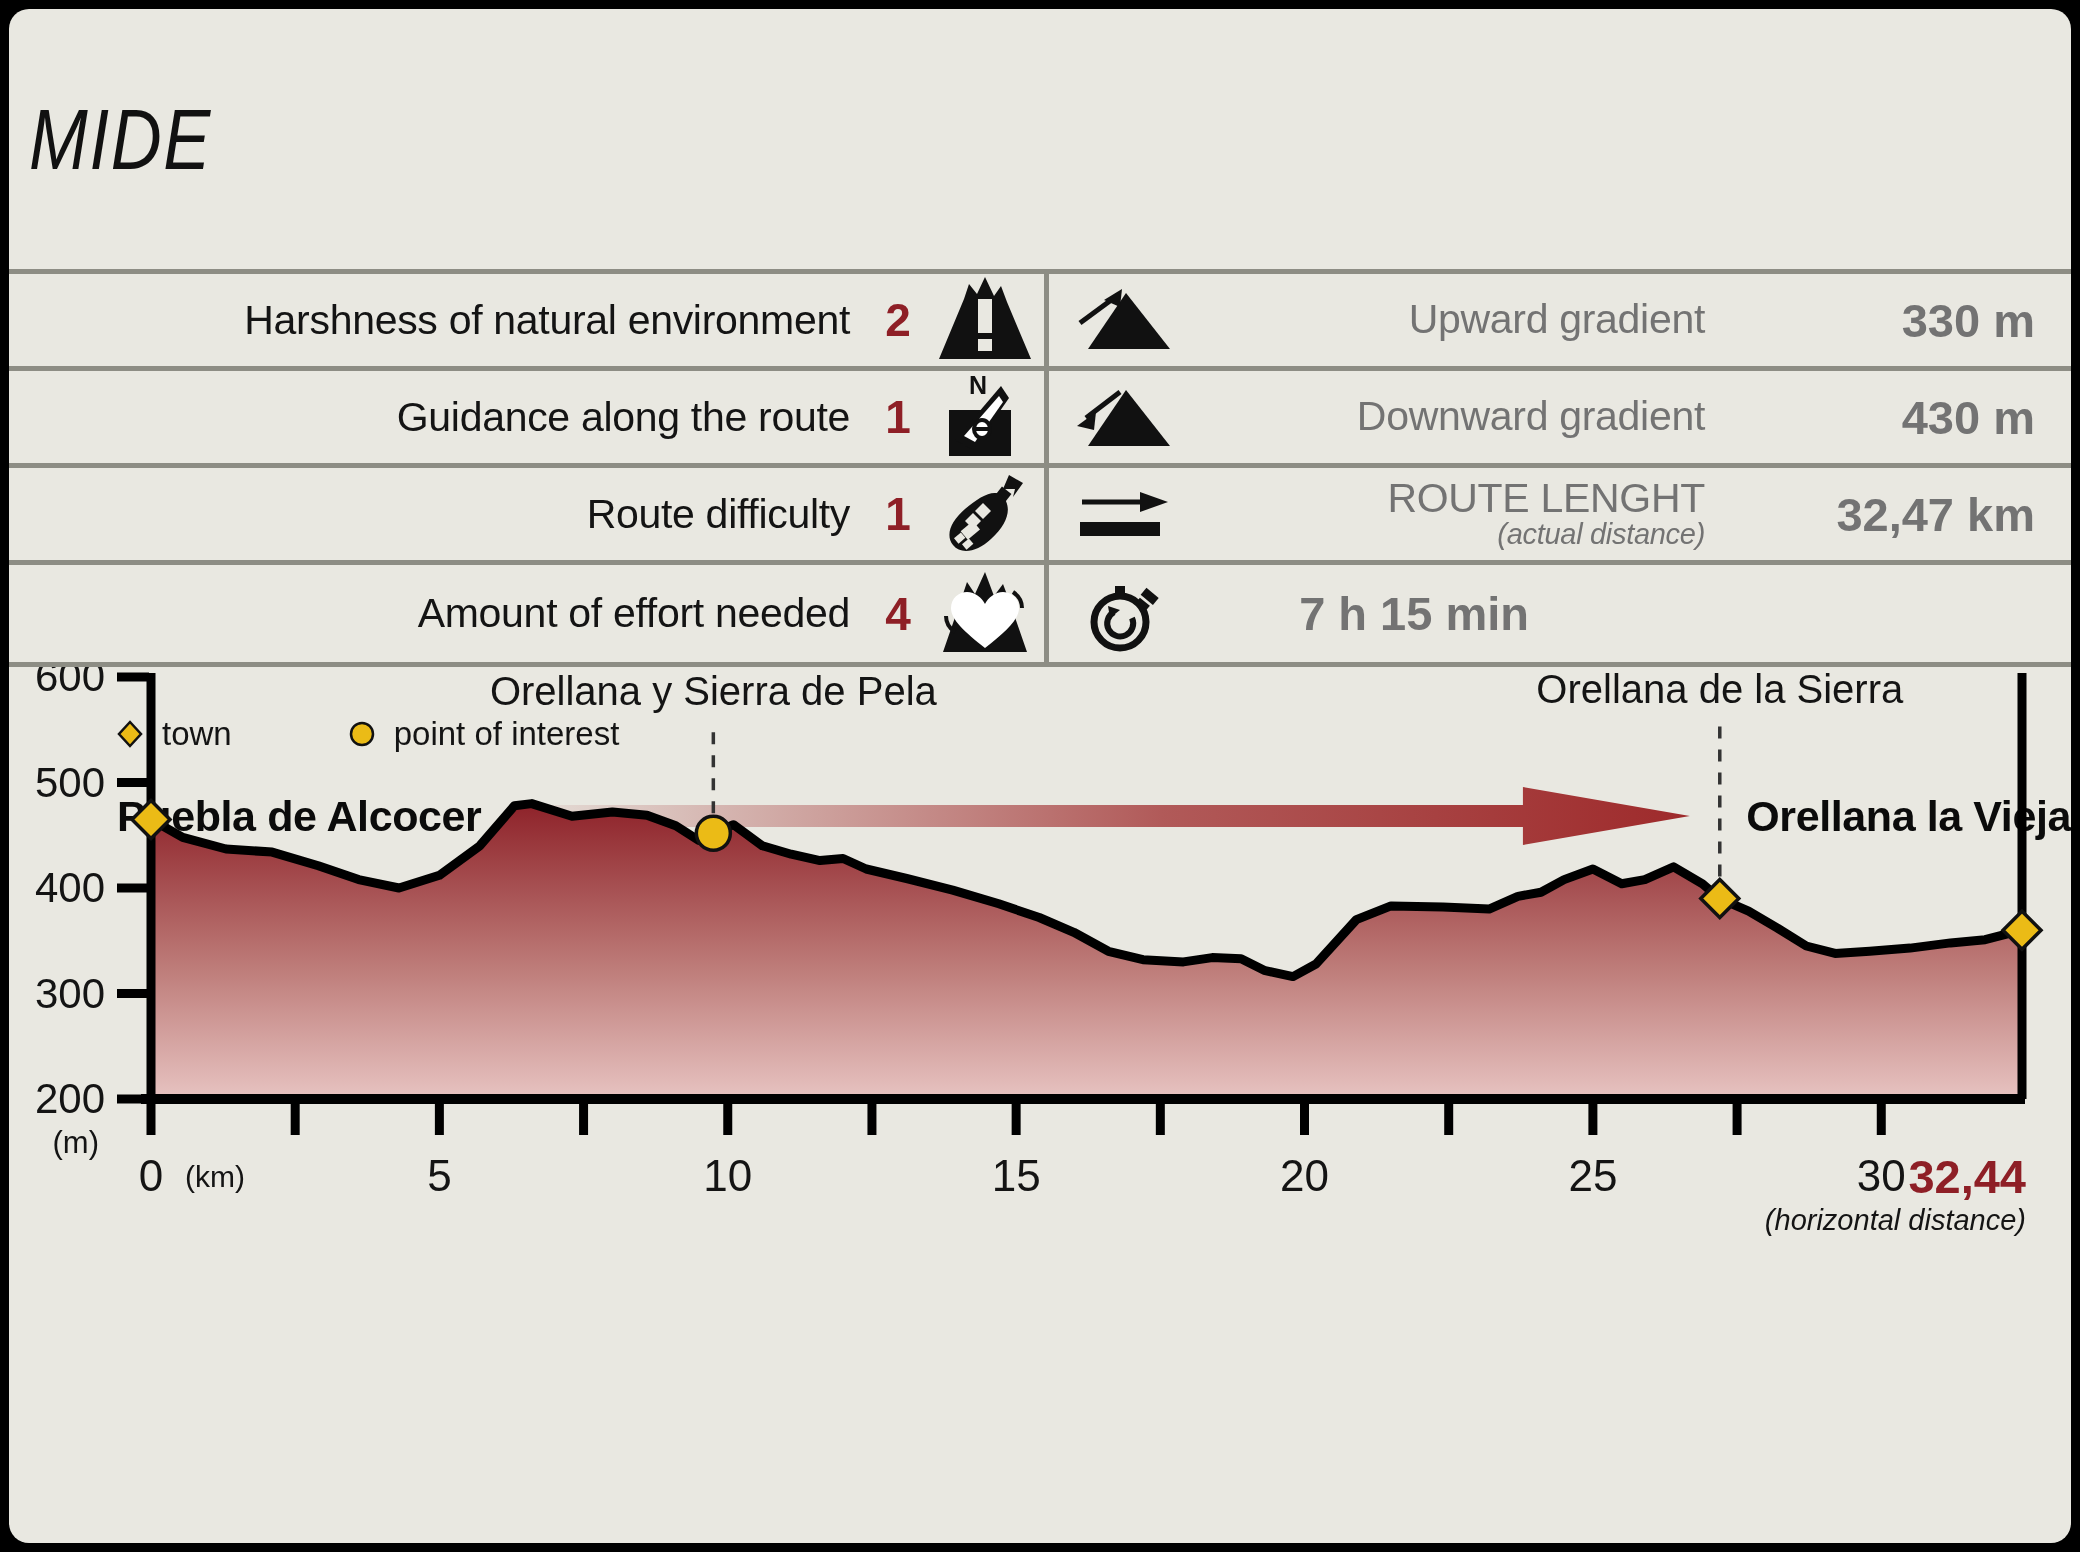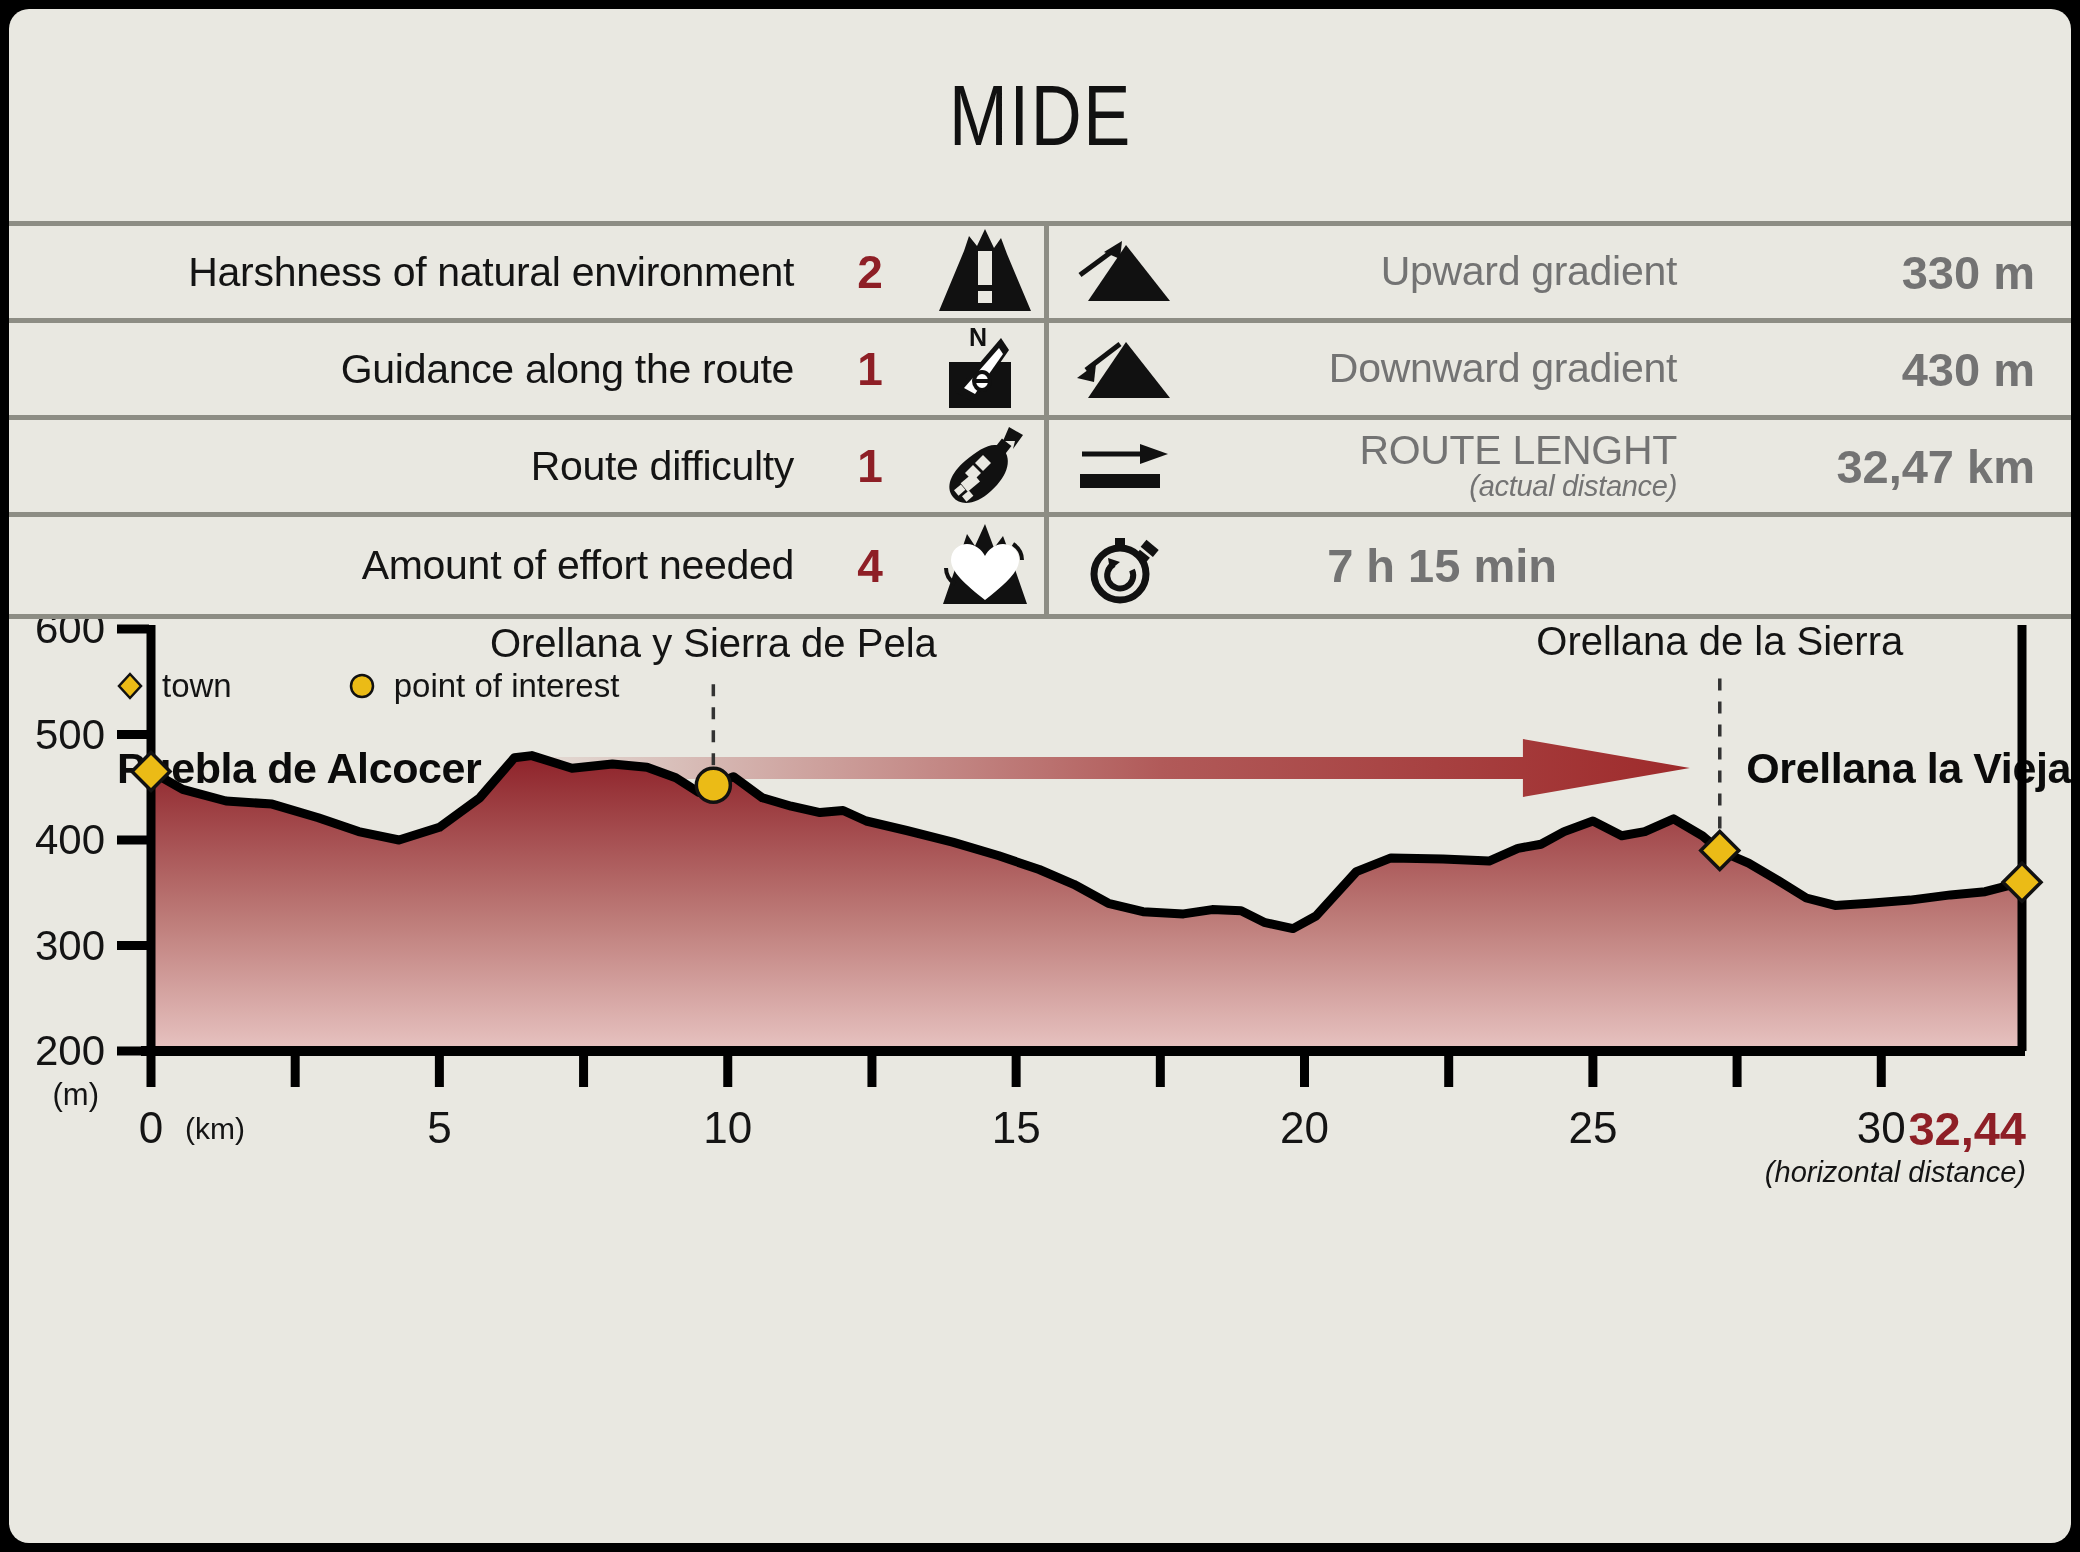--- a/index.html
+++ b/index.html
@@ -9,36 +9,36 @@
     position:relative;width:2080px;height:1552px;
     background:#000;box-sizing:border-box;
     border-radius:26px;overflow:hidden;
   }
   #panel{
     position:absolute;left:9px;top:9px;right:9px;bottom:9px;
     background:#e9e8e1;border-radius:20px;overflow:hidden;
   }
 
   
-  #title-bar{height:212px;display:flex;align-items:center;justify-content:center;}
+  #title-bar{height:260px;display:flex;align-items:center;justify-content:flex-start;font-style:italic;}
   #title-bar .t{
     font-size:86px;letter-spacing:2px;color:#111;
     font-family:"Liberation Sans",sans-serif;
     font-weight:400;transform:scaleX(.82);transform-origin:center;
   }
 
   .hrule{height:5px;background:#8d8d84;width:100%;}
 
   
   #table{display:flex;width:100%;}
   #col-left{width:1035px;}
   #vrule{width:5px;background:#8d8d84;}
   #col-right{flex:1;}
 
-  .row{height:97px;display:flex;align-items:center;box-sizing:border-box;gap:28px;}
+  .row{height:97px;display:flex;align-items:center;box-sizing:border-box;}
   .row.sep{border-bottom:5px solid #8d8d84;}
 
   
   .l-label{
     flex:1;text-align:right;font-size:41px;color:#141414;
     padding-right:20px;white-space:nowrap;letter-spacing:-.3px;
   }
   .l-num{
     width:56px;text-align:center;font-size:46px;font-weight:bold;
     color:#8e1f26;font-family:"Liberation Sans",sans-serif;

